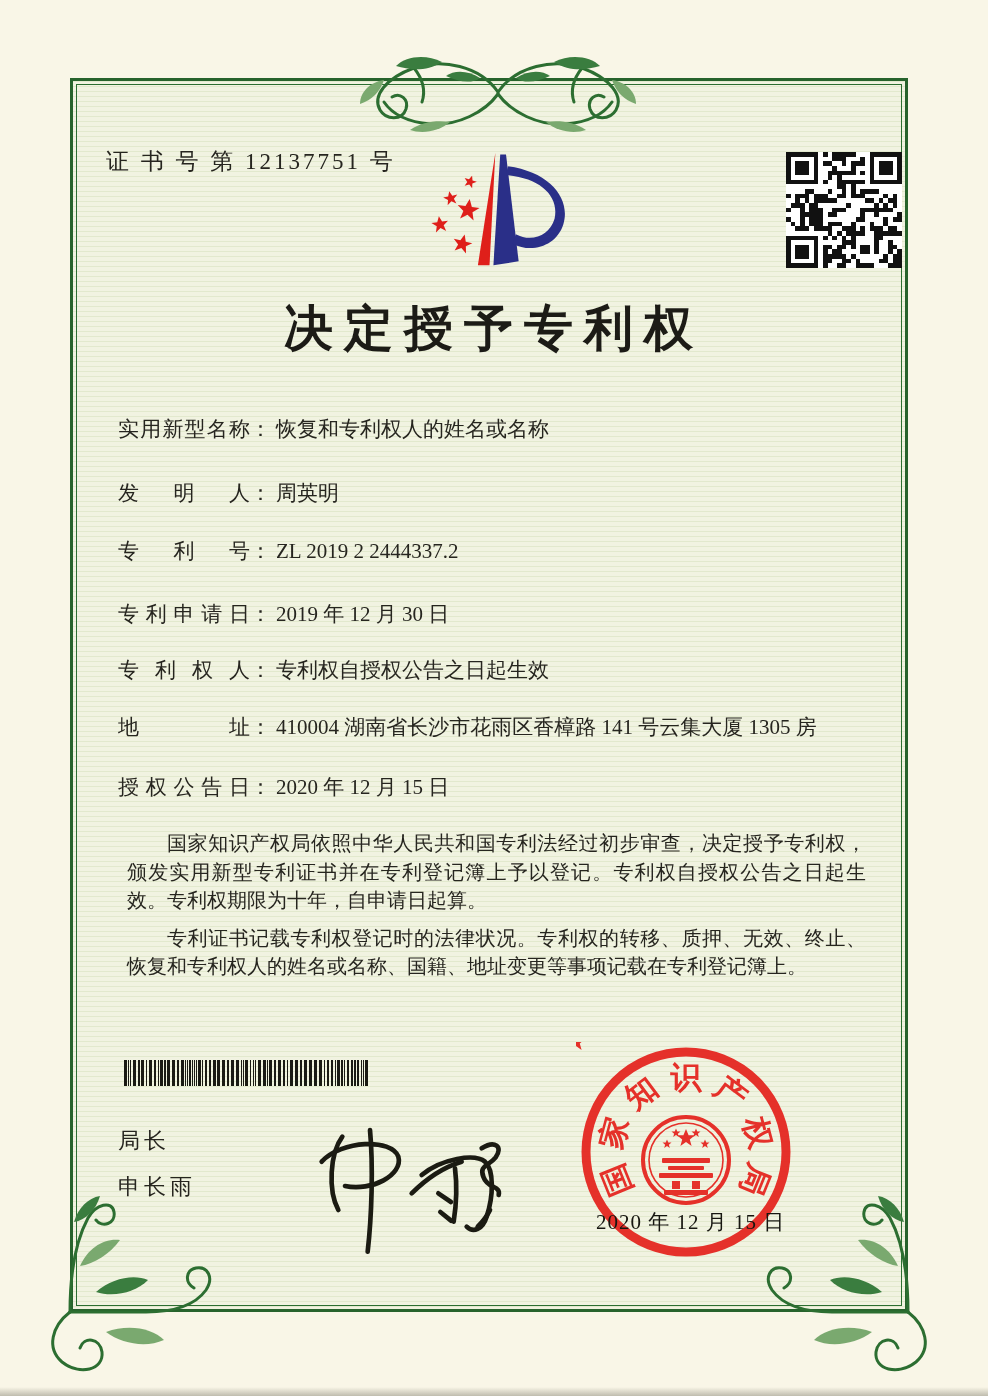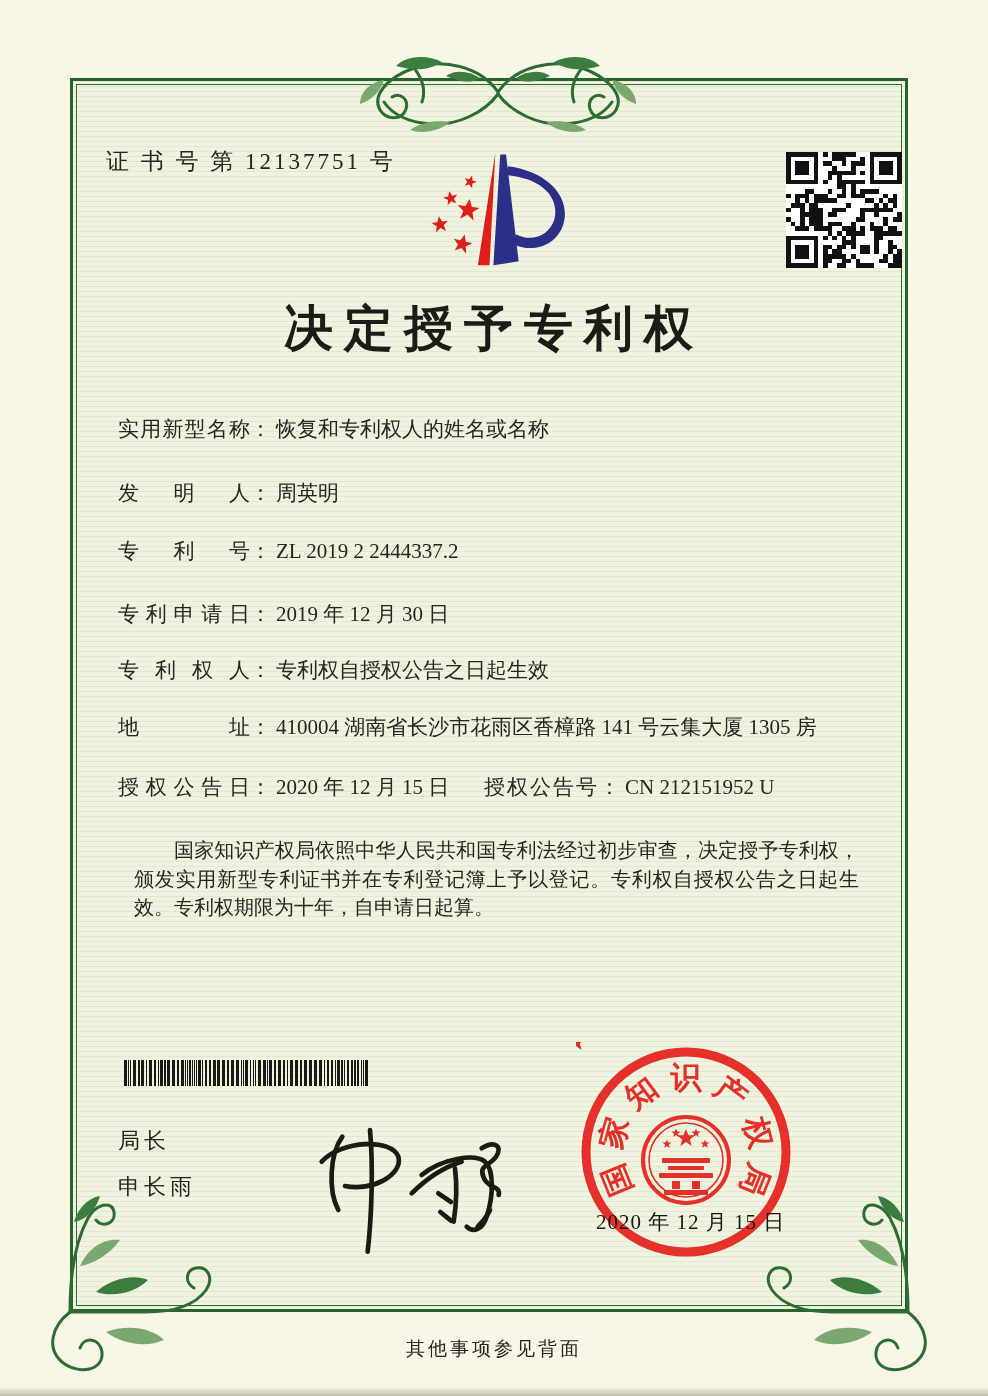--- a/index.html
+++ b/index.html
@@ -13,21 +13,21 @@
   .abs{position:absolute;}
   .cert-no{left:106px;top:146px;font-size:23px;color:#26251f;letter-spacing:3px;}
   .title{left:0;top:296px;width:988px;text-align:center;font-size:49px;font-weight:700;color:#1c1b16;letter-spacing:11px;}
   .row{left:118px;font-size:21px;color:#26251f;white-space:nowrap;}
   .jlabel{display:inline-flex;width:132px;justify-content:space-between;vertical-align:bottom;}
   .colon{display:inline-block;}
   .val{margin-left:5px;}
   .second{position:absolute;left:366px;top:0;white-space:nowrap;}
   .second .slabel{letter-spacing:2px;}
   .paras{left:118px;top:820px;width:757px;font-size:20px;line-height:28.5px;color:#26251f;text-align:justify;}
-  .paras p{margin:16px;text-indent:2em;}
+  .paras p{margin:9px;text-indent:2em;}
   .barcode{left:124px;top:1060px;width:248px;height:26px;display:flex;align-items:stretch;}
   .barcode i{display:block;height:100%;}
   .signer-title{left:118px;top:1126px;font-size:22px;color:#26251f;letter-spacing:4px;}
   .signer-name{left:118px;top:1172px;font-size:22px;color:#26251f;letter-spacing:4px;}
   .sig{left:255px;top:1100px;}
   .sealwrap{left:576px;top:1042px;width:220px;height:220px;}
   .seal-date{left:596px;top:1208px;font-size:21px;color:#161610;letter-spacing:1px;z-index:5;}
   .page-info{left:0;top:1276px;width:988px;text-align:center;font-size:18px;color:#26251f;}
   .back-note{left:0;top:1336px;width:988px;text-align:center;font-size:19px;color:#26251f;letter-spacing:3px;}
   .orn{stroke:#2c6e31;fill:none;stroke-width:3;stroke-linecap:round;}
@@ -363,27 +363,25 @@
       </span><span class="colon">：</span><span class="val">410004 湖南省长沙市花雨区香樟路 141 号云集大厦 1305 房</span>
   </div>
   <div class="abs row" style="top:773px">
     <span class="jlabel justify-label">
         <span>授</span>
         <span>权</span>
         <span>公</span>
         <span>告</span>
         <span>日</span>
       </span><span class="colon">：</span><span class="val">2020 年 12 月 15 日</span>
-    <span class="second">
-      <span class="slabel">授权公告号</span><span class="colon">：</span><span class="val">CN 212151952 U</span>
-    </span>
   </div>
 
   <div class="abs paras">
     <p>国家知识产权局依照中华人民共和国专利法经过初步审查，决定授予专利权，颁发实用新型专利证书并在专利登记簿上予以登记。专利权自授权公告之日起生效。专利权期限为十年，自申请日起算。</p>
+    <p>专利证书记载专利权登记时的法律状况。专利权的转移、质押、无效、终止、恢复和专利权人的姓名或名称、国籍、地址变更等事项记载在专利登记簿上。</p>
   </div>
 
   <div class="abs barcode" id="barcode">
       <i style="width:3px;background:#1a1a14"></i>
       <i style="width:1px"></i>
       <i style="width:1px;background:#1a1a14"></i>
       <i style="width:1px"></i>
       <i style="width:1px;background:#1a1a14"></i>
       <i style="width:2px"></i>
       <i style="width:3px;background:#1a1a14"></i>
@@ -577,16 +575,15 @@
           <rect x="116" y="139" width="8" height="8"></rect>
           <rect x="88" y="148" width="44" height="5" rx="1"></rect>
         </g>
       </g>
     </g>
   </svg>
 
   <div class="abs seal-date">2020 年 12 月 15 日</div>
 
 
-  <div class="abs back-note">其他事项参见背面</div>
 
   <div class="page-edge"></div>
 </div>
 
 </body></html>

